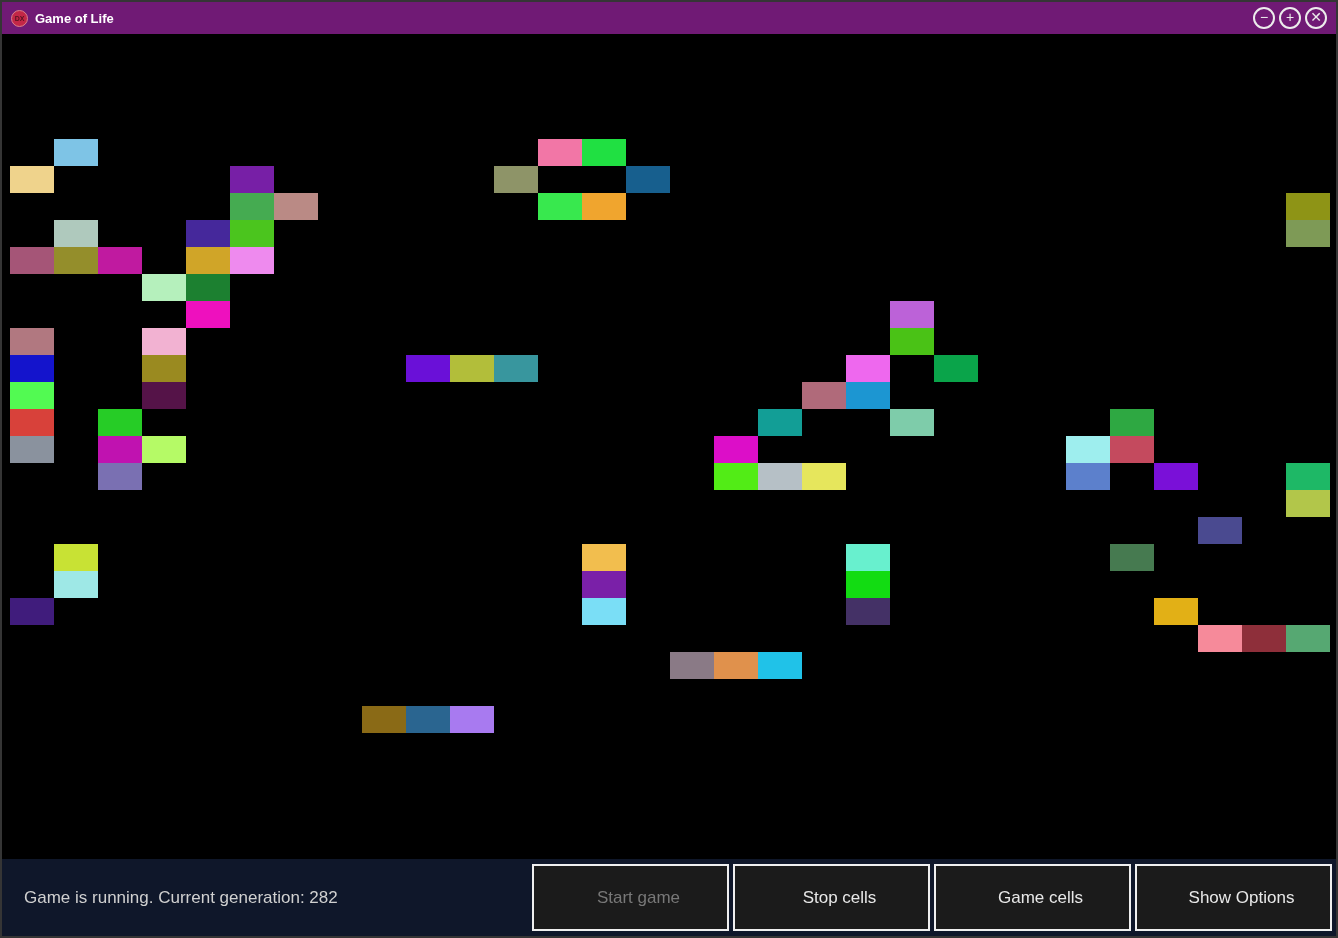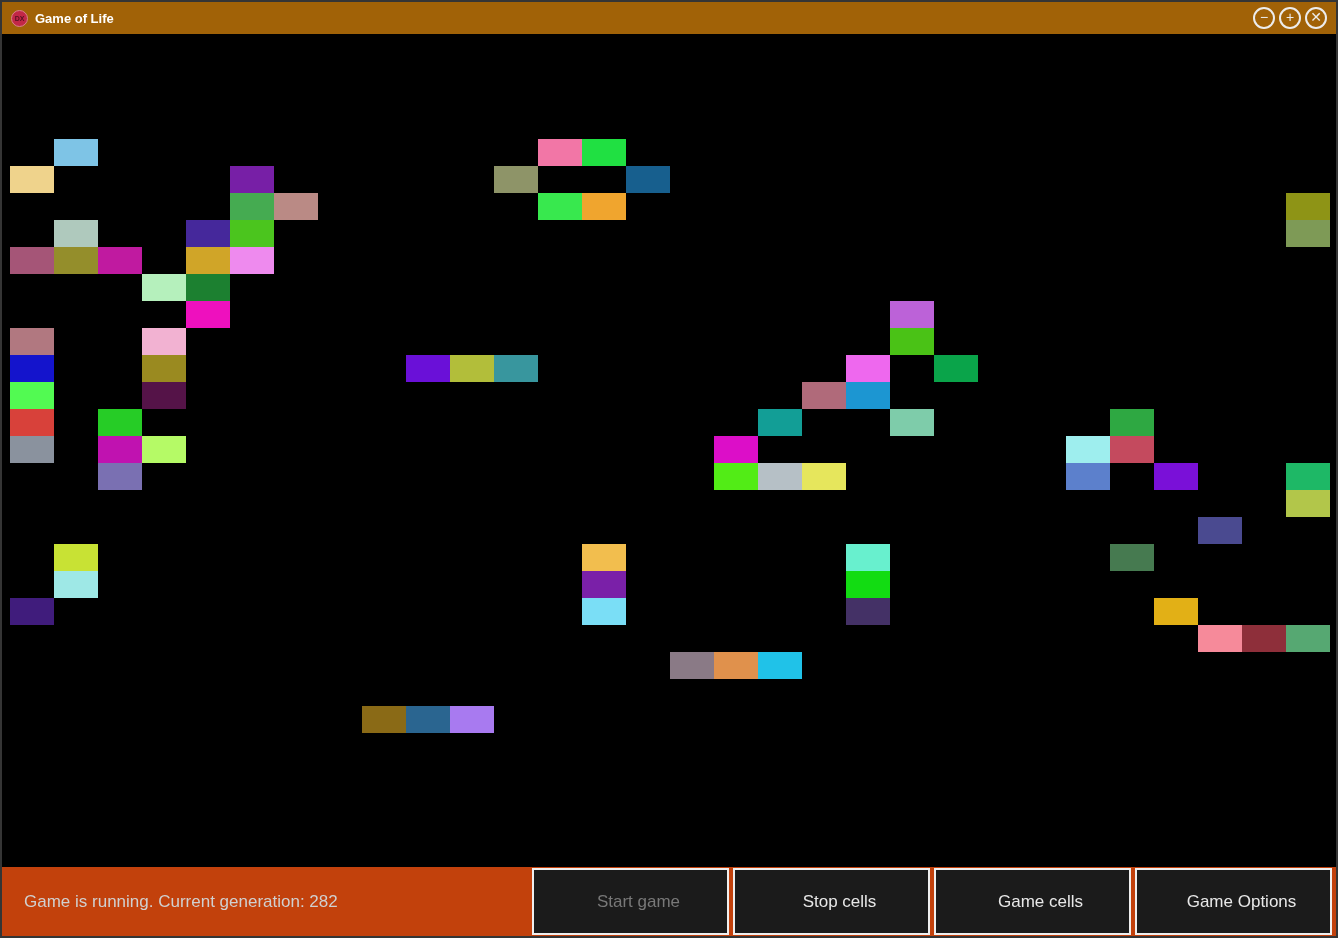--- a/index.html
+++ b/index.html
@@ -4,21 +4,21 @@
 <style>
   * { margin:0; padding:0; box-sizing:border-box; }
   html,body { background:#000; font-family:"Liberation Sans", sans-serif; }
   .window {
     position:relative; width:1338px; height:938px;
     background:#000; border:2px solid #353535; overflow:hidden;
   }
   
   .titlebar {
     position:absolute; top:0; left:0; right:0; height:29px;
-    background:#a16207; display:flex; align-items:center; padding:16px 9px; gap:7px;
+    background:#701a75; display:flex; align-items:center; padding:16px 9px; gap:7px;
     z-index:5;
   }
   .app-icon {
     width:17px; height:17px; border-radius:50%;
     background:#C22747; border:1px solid #D9818C;
     color:#57101F; font-size:7px; font-weight:bold; letter-spacing:0;
     display:flex; align-items:center; justify-content:center; flex:0 0 auto;
   }
   .title { color:#FFFFFF; font-size:13px; font-weight:bold; }
   .win-controls { margin-left:auto; display:flex; gap:4px; }
@@ -31,22 +31,22 @@
   }
   .win-btn span { transform:translateY(-1px); }
   
   .field {
     position:absolute; top:29px; left:0; right:0; bottom:77px;
     background:#000000;
   }
   .cell { position:absolute; }
   
   .bottombar {
-    position:absolute; left:0; right:0; bottom:0; height:69px;
-    background:#c2410c; display:flex; align-items:center; z-index:5;
+    position:absolute; left:0; right:0; bottom:0; height:77px;
+    background:#0f172a; display:flex; align-items:center; z-index:5;
   }
   .status { color:#D0D0D0; font-size:17px; margin-left:22px; white-space:nowrap; }
   .btn-row { margin-left:auto; margin-right:4px; display:flex; gap:4px; }
   .game-btn {
     width:197px; height:67px;
     background:#1B1B1B; border:2px solid #EFEFEF;
     color:#E8E8E8; font-size:17px; cursor:pointer;
     font-family:"Liberation Sans", sans-serif;
     padding-left:16px;
   }
@@ -154,17 +154,17 @@
       <div class="cell" style="left: 404px; top: 675px; width: 44px; height: 27px; background: rgb(42, 101, 144);"></div>
       <div class="cell" style="left: 448px; top: 675px; width: 44px; height: 27px; background: rgb(168, 122, 240);"></div>
     </div>
 
   <div class="bottombar">
     <div class="status">Game is running. Current generation: 282</div>
     <div class="btn-row">
       <button class="game-btn disabled" disabled="">Start game</button>
       <button class="game-btn">Stop cells</button>
       <button class="game-btn">Game cells</button>
-      <button class="game-btn">Game Options</button>
+      <button class="game-btn">Show Options</button>
     </div>
   </div>
 
 </div>
 
 </body></html>

